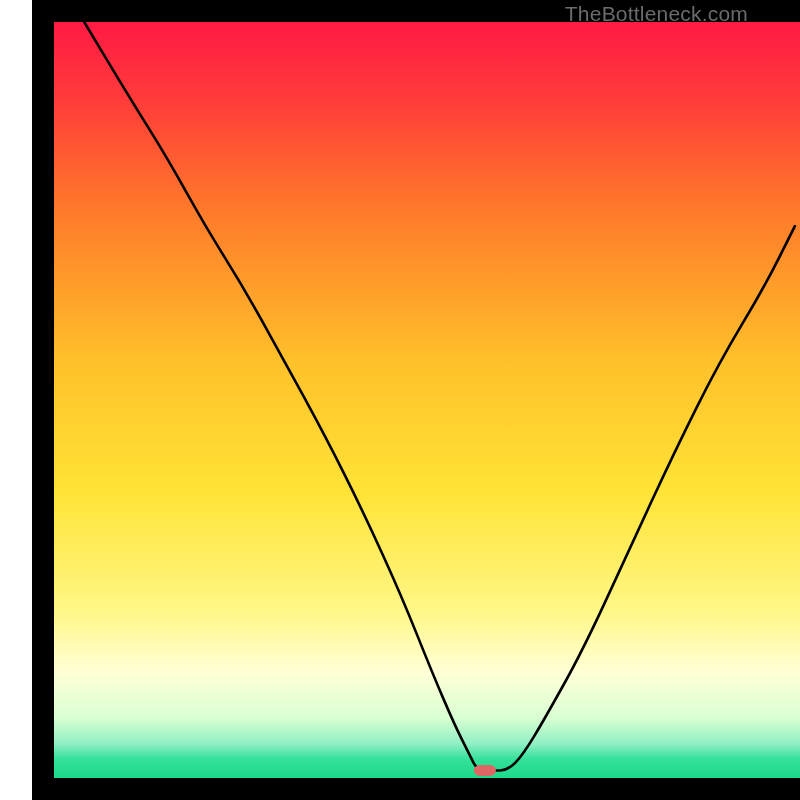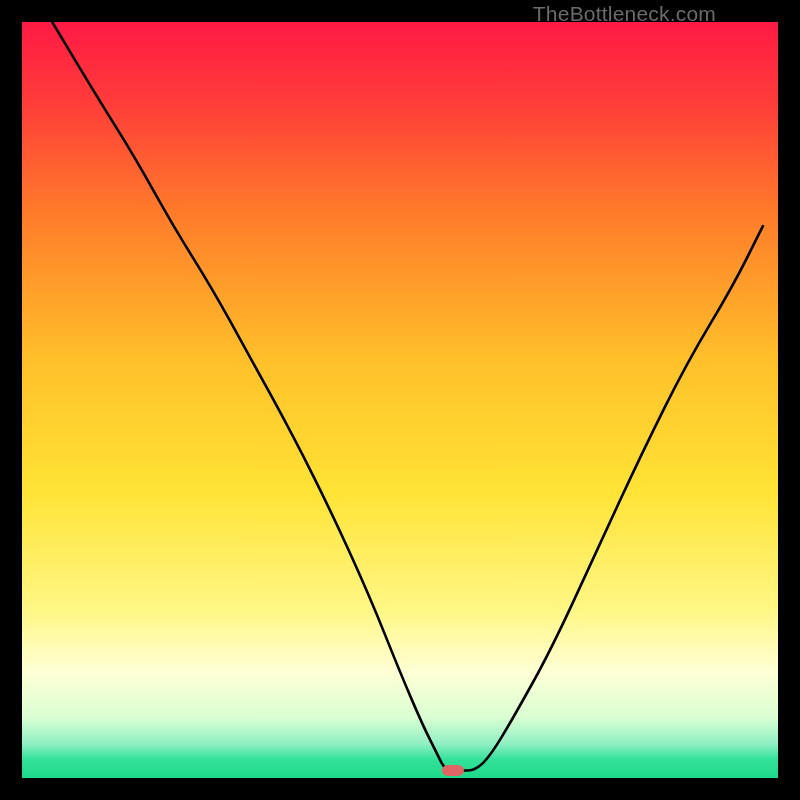--- a/index.html
+++ b/index.html
@@ -5,20 +5,21 @@
   body {
     margin: 0;
     padding: 0;
     background: #fff;
     font-family: Arial, Helvetica, sans-serif;
   }
   .chart-wrap {
     width: 724px;
     height: 800px;
     position: relative;
+    padding-left: 32px;
   }
   .chart-svg {
     width: 800px;
     height: 800px;
     display: block;
   }
   .attribution {
     position: absolute;
     top: 2px;
     right: 8px;

